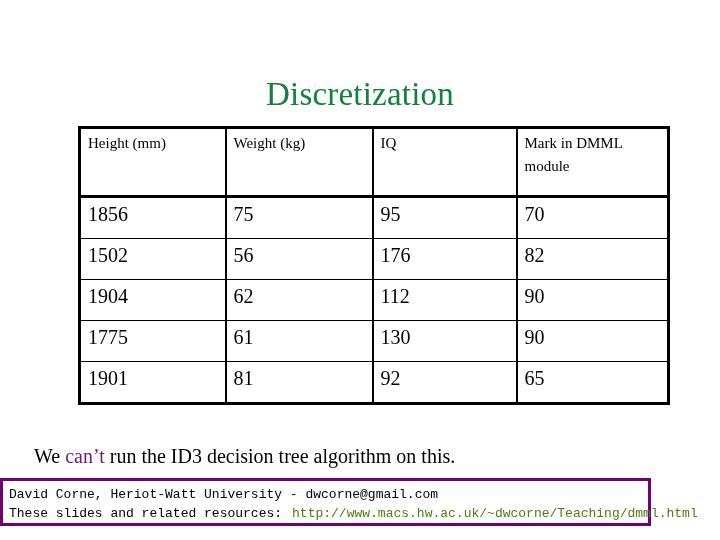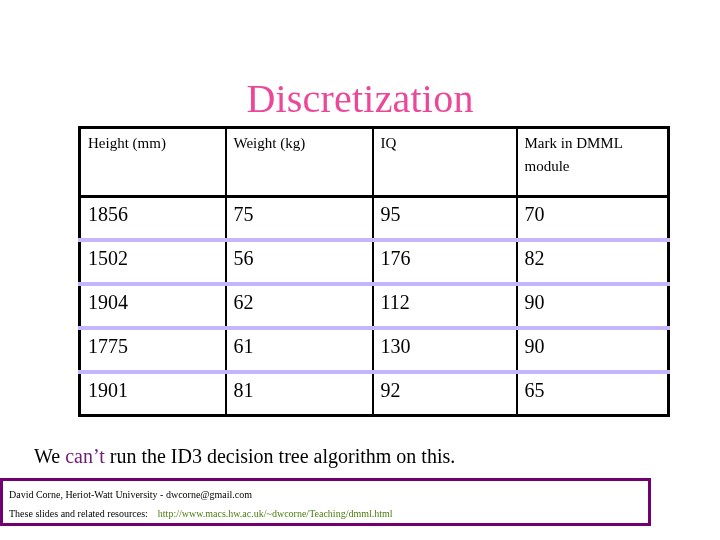--- a/index.html
+++ b/index.html
@@ -16,25 +16,25 @@
     position: relative;
   }
 
   
   .slide-title {
     position: absolute;
     left: 0;
     top: 52px;
     width: 720px;
     text-align: center;
-    font-size: 40px;
+    font-size: 33px;
     line-height: 40px;
     font-weight: normal;
     letter-spacing: 0.2px;
-    color: #ec4899;
+    color: #15803d;
   }
 
   
   .data-table-wrap {
     position: absolute;
     left: 78px;
     top: 126px;
     width: 609px;
   }
   table.data-table {
@@ -60,21 +60,21 @@
   table.data-table thead th {
     font-size: 15px;
     line-height: 23px;
     height: 60px;
     border-bottom: 3px solid #000000;
   }
   table.data-table tbody td {
     font-size: 20px;
     line-height: 26px;
     height: 34px;
-    border-top: 4px solid #c4b5fd;
+    border-top: 1px solid #c4b5fd;
     border-bottom: 1px solid #000000;
   }
   table.data-table tbody tr:first-child td { border-top: none; }
   table.data-table tbody tr:last-child td { border-bottom: none; }
 
   
   .caption {
     position: absolute;
     left: 34px;
     top: 423px;
@@ -93,24 +93,25 @@
     left: 0;
     top: 478px;
     width: 651px;
     height: 48px;
     border: 3px solid #730073;
     background: #ffffff;
     box-sizing: border-box;
     padding: 4px 0 0 6px;
   }
   .footer-line {
-    font-size: 10px;
+    font-size: 13px;
     line-height: 19px;
     white-space: nowrap;
     color: #000000;
+    font-family: Liberation Mono, monospace;
   }
   .footer-line .url {
     color: #4d7c0f;
     padding-left: 10px;
   }
 </style>
 </head>
 <body>
 
 <h1 class="slide-title">Discretization</h1>

